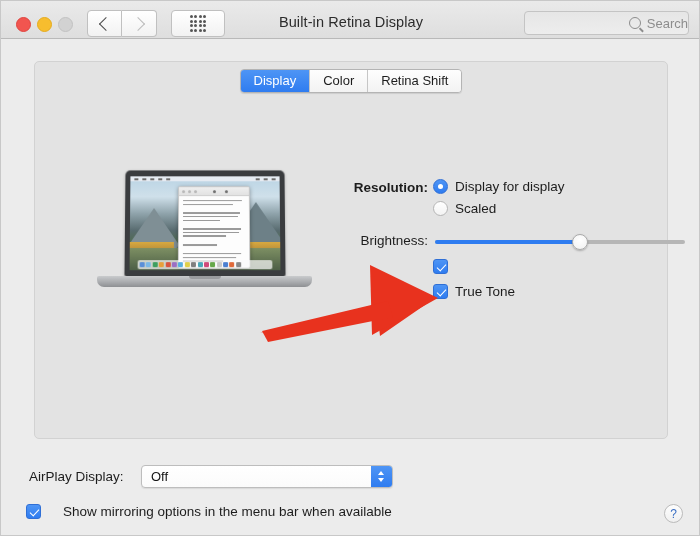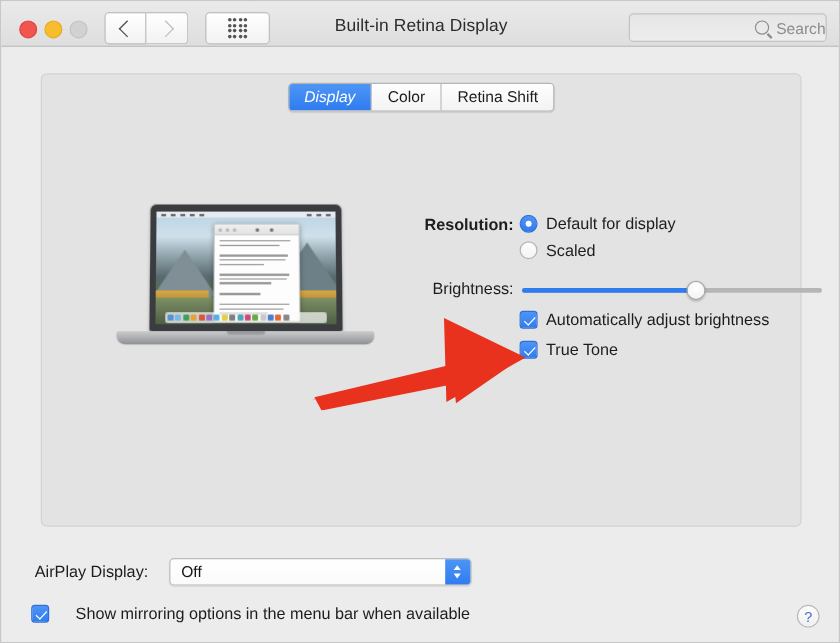--- a/index.html
+++ b/index.html
@@ -154,21 +154,21 @@
   .tab {
     padding: 0 13px;
     height: 22px;
     line-height: 22px;
     font-size: 13px;
     color: #1d1d1d;
     background: linear-gradient(to bottom, #fefefe, #f3f3f3);
     border-left: 1px solid #c6c6c6;
     box-sizing: border-box;
   }
-  .tab:first-child { border-left: none; font-style: italic; }
+  .tab:first-child { border-left: none; }
   .tab.active {
     background: linear-gradient(to bottom, #4e95f5, #2f7cf0);
     color: #ffffff;
   }
 
   
   #panel {
     position: absolute;
     left: 33px; top: 60px;
     width: 634px;
@@ -611,40 +611,39 @@
       </div>
       <div class="base">
         <div class="notch"></div>
       </div>
     </div>
 
     <div class="row-label" id="resolution-label">Resolution:</div>
 
     <div class="radio-row" id="radio-default">
       <span class="radio on"></span>
-      <span class="ctl-text">Default for display</span>
+      <span class="ctl-text">Display for display</span>
     </div>
 
     <div class="radio-row" id="radio-scaled">
       <span class="radio"></span>
       <span class="ctl-text">Scaled</span>
     </div>
 
     <div class="row-label" id="brightness-label">Brightness:</div>
 
     <div id="brightness-slider">
       <div class="track">
         <div class="track-fill" style="width: 58%;"></div>
       </div>
       <div class="thumb" style="left: 58%;"></div>
     </div>
 
     <div class="check-row" id="check-autobright">
       <span class="checkbox on"></span>
-      <span class="ctl-text">Automatically adjust brightness</span>
     </div>
 
     <div class="check-row" id="check-truetone">
       <span class="checkbox on"></span>
       <span class="ctl-text">True Tone</span>
     </div>
 
 
     <svg id="arrow" viewBox="0 0 185 85">
       <polygon points="0,76 122,46 112,14 175,41 120,79 118,62" fill="#e8321e"></polygon>

